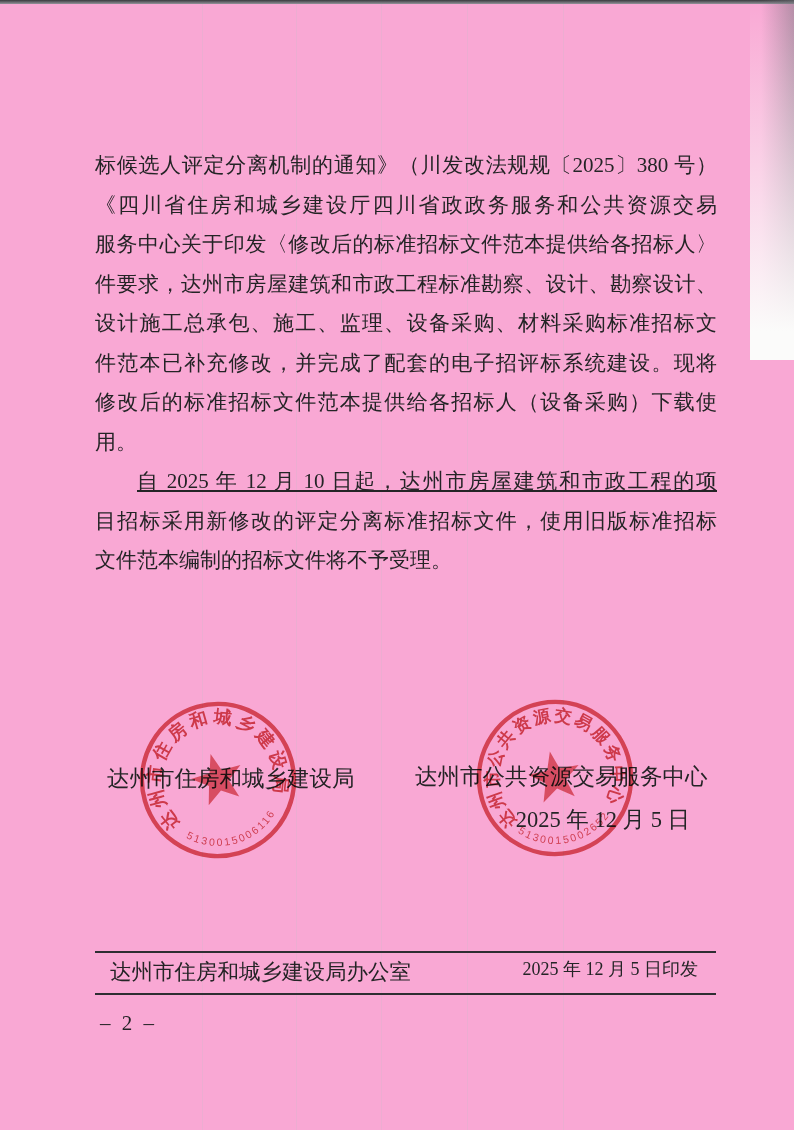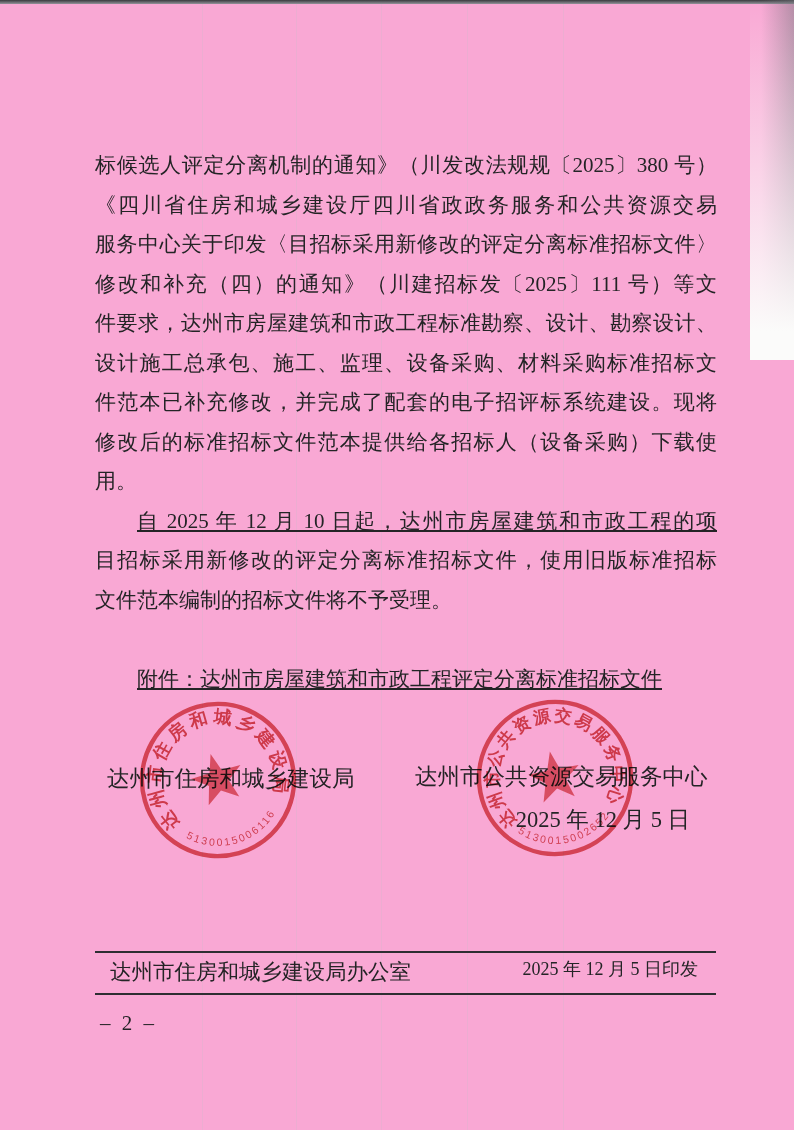--- a/index.html
+++ b/index.html
@@ -70,32 +70,30 @@
   <div class="scan-shadow"></div>
   <div class="streak" style="left:202px"></div>
   <div class="streak" style="left:296px"></div>
   <div class="streak" style="left:381px"></div>
   <div class="streak" style="left:467px"></div>
   <div class="streak" style="left:563px"></div>
 
   <div class="body-text">
     <div class="bline fill">标候选人评定分离机制的通知》（川发改法规规〔2025〕380 号）</div>
     <div class="bline fill">《四川省住房和城乡建设厅四川省政政务服务和公共资源交易</div>
-    <div class="bline fill">服务中心关于印发〈目招标采用新修改的评定分离标准招标文件〉</div>
-    <div class="bline fill">修改和补充（四）的通知》（川建招标发〔2025〕111 号）等文</div>
+    <div class="bline fill">服务中心关于印发〈修改后的标准招标文件范本提供给各招标人〉</div>
     <div class="bline fill">件要求，达州市房屋建筑和市政工程标准勘察、设计、勘察设计、</div>
     <div class="bline fill">设计施工总承包、施工、监理、设备采购、材料采购标准招标文</div>
     <div class="bline fill">件范本已补充修改，并完成了配套的电子招评标系统建设。现将</div>
     <div class="bline fill">修改后的标准招标文件范本提供给各招标人（设备采购）下载使</div>
     <div class="bline">用。</div>
     <div class="bline fill indent">自 2025 年 12 月 10 日起，达州市房屋建筑和市政工程的项</div>
     <div class="bline fill">目招标采用新修改的评定分离标准招标文件，使用旧版标准招标</div>
     <div class="bline">文件范本编制的招标文件将不予受理。</div>
     <div class="spacer"></div>
-    <div class="bline indent">附件：达州市房屋建筑和市政工程评定分离标准招标文件</div>
   </div>
 
   <div class="sig sig-left">达州市住房和城乡建设局</div>
   <div class="sig sig-right">达州市公共资源交易服务中心</div>
   <div class="sig sig-date">2025 年 12 月 5 日</div>
 
   <svg class="seal seal-left" width="172" height="172" viewBox="0 0 172 172">
     <defs>
       <path id="tp-l" d="M 39.3 118.7 A 57 57 0 1 1 132.7 118.7" fill="none"></path>
       <path id="np-l" d="M 26.2 113.9 A 66 66 0 0 0 145.8 113.9" fill="none"></path>

